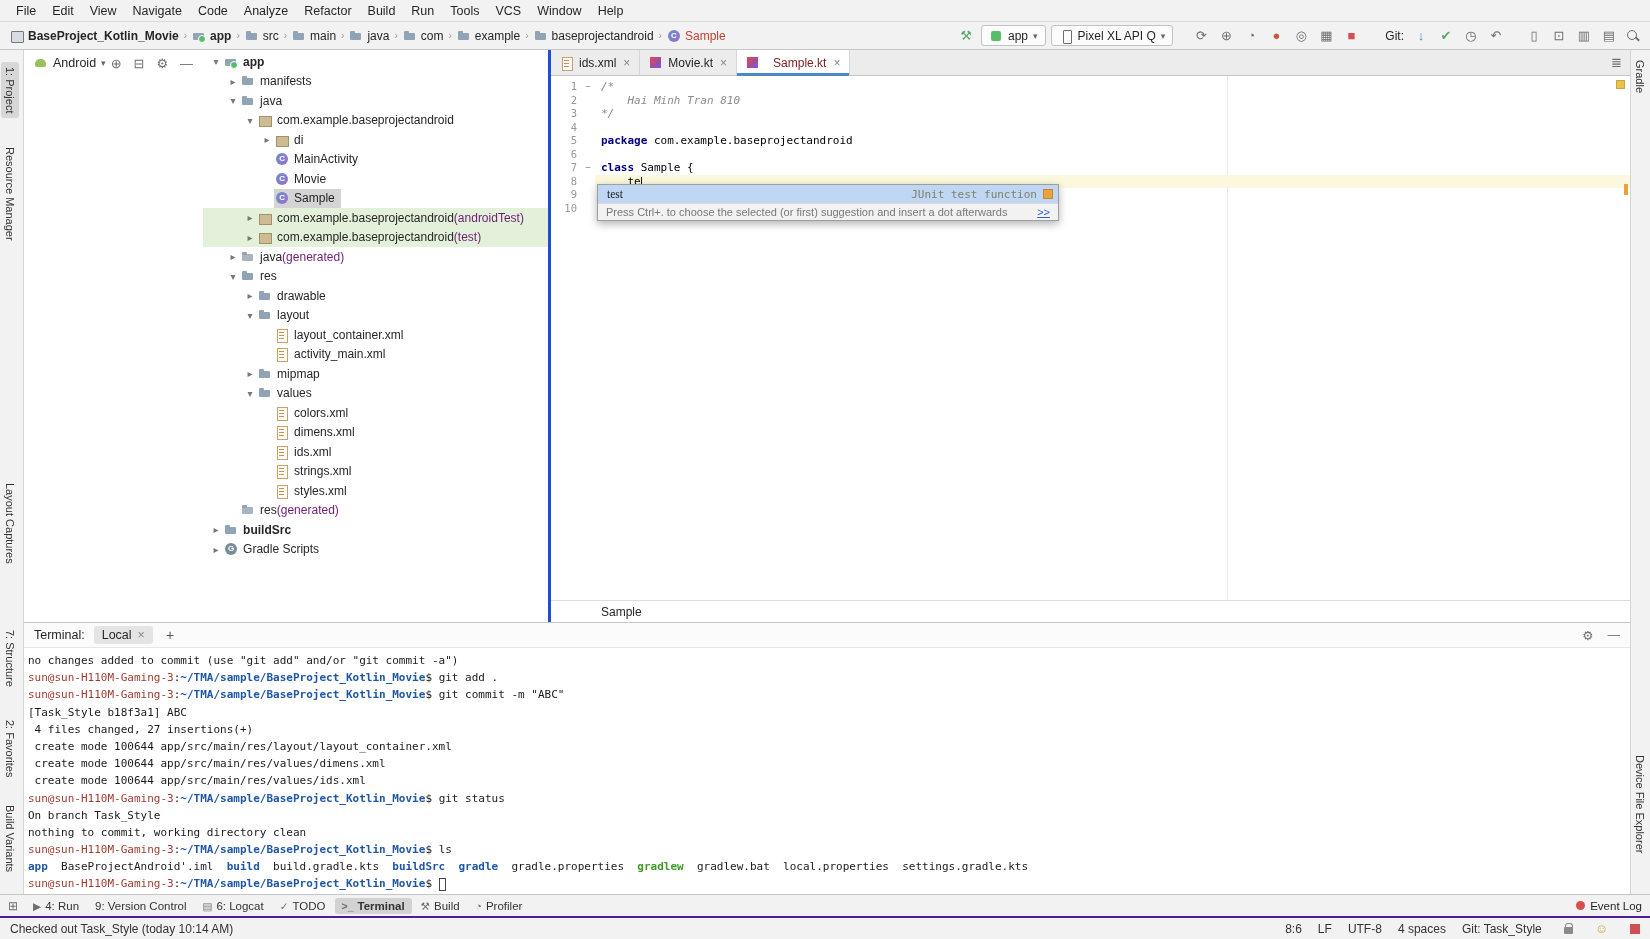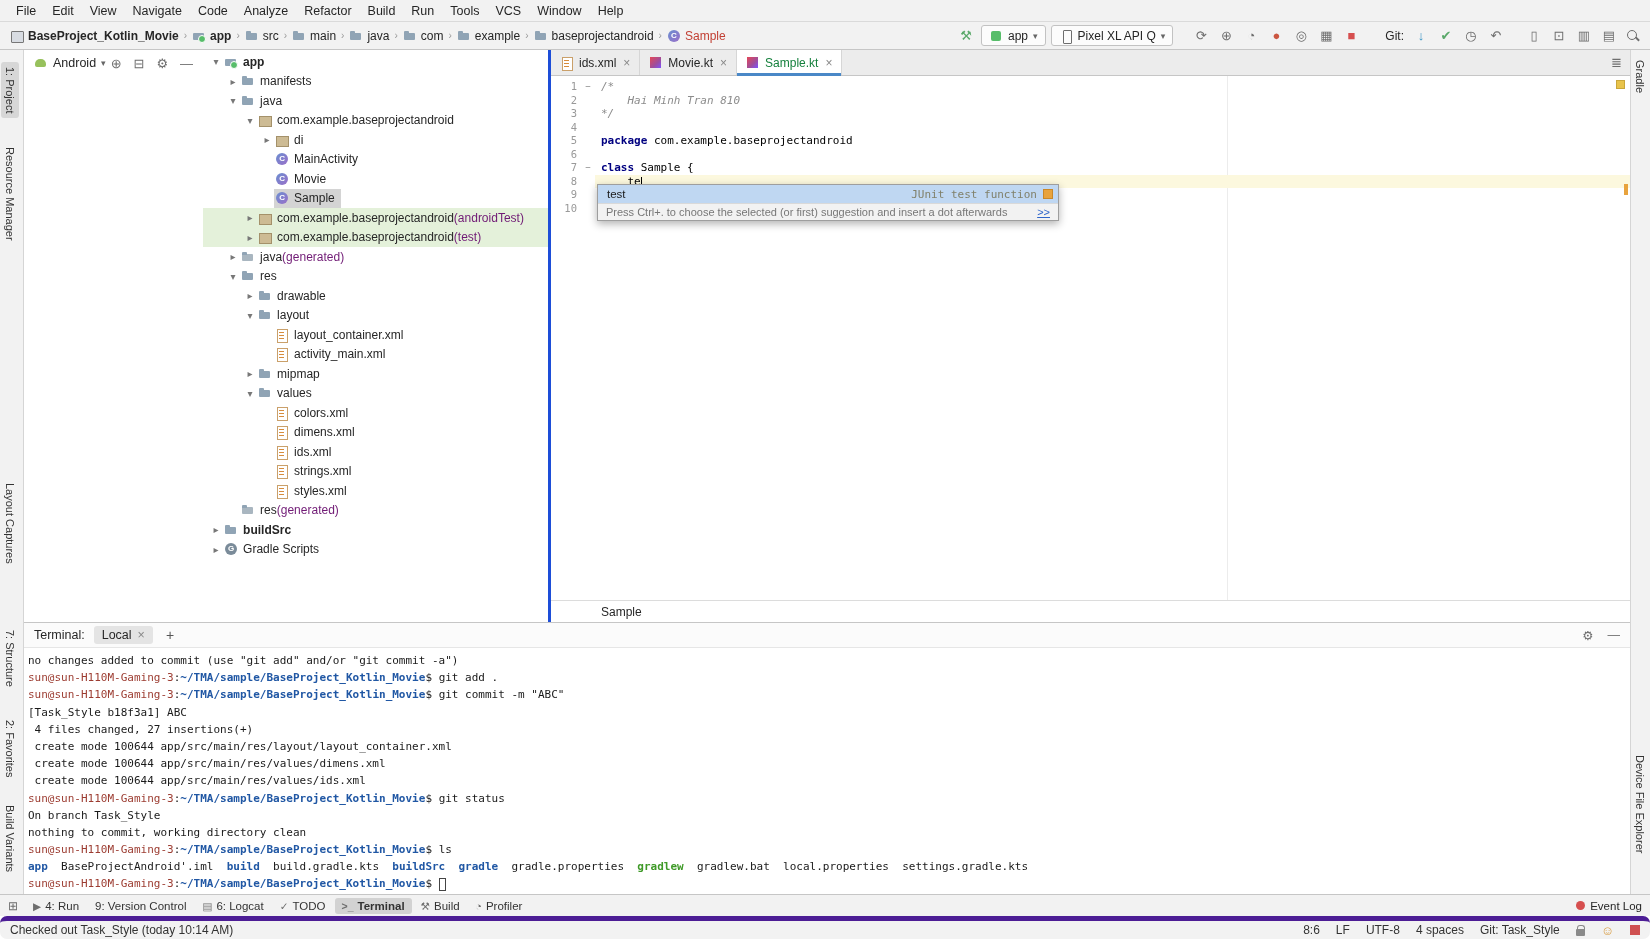--- a/index.html
+++ b/index.html
@@ -90,21 +90,21 @@
   .fold { width:14px; flex:none; color:#8a8a8a; text-align:center; font-size:9px; }
   .cod { flex:1; white-space:pre; padding-left:6px; }
   .cl.cur .cod { background:#fcf8de; }
   .tk-cmt { color:#8c8c8c; font-style:italic; }
   .tk-kw { color:#000080; font-weight:bold; }
   .tk-pl { color:#000; }
   .caret { display:inline-block; width:1.5px; height:11px; background:#000; vertical-align:text-bottom; }
   .popup { position:absolute; left:46px; top:108px; width:462px; background:#fff; border:1px solid #9e9e9e;
     box-shadow:0 3px 8px rgba(0,0,0,.3); font-family:"Liberation Sans",sans-serif; z-index:5; }
   .prow { height:18px; display:flex; align-items:center; padding:0 5px 0 9px; background:#bfd7f2; }
-  .pitem { font-family:Liberation Sans, sans-serif; font-size:11.5px; color:#1a1a1a; }
+  .pitem { font-family:Liberation Serif, serif; font-size:11.5px; color:#1a1a1a; }
   .ptype { margin-left:auto; font-family:"DejaVu Sans Mono",monospace; font-size:11px; color:#80806a; }
   .picn { width:10px; height:10px; background:#e8a33d; border:1px solid #c9882a; margin-left:6px; flex:none; }
   .phint { height:17px; display:flex; align-items:center; background:#f2f2f2; border-top:1px solid #d9d9d9; font-size:11px; color:#777; padding:0 8px; }
   .pmore { color:#2f65ca; margin-left:auto; text-decoration:underline; cursor:pointer; }
   .stripe-mark { position:absolute; right:2px; top:108px; width:4px; height:11px; background:#e8a33d; }
   .inspect { position:absolute; right:5px; top:4px; width:9px; height:9px; background:#e8c34b; border:1px solid #c9a63a; }
   .ebread { height:22px; border-top:1px solid #dcdcdc; display:flex; align-items:center; padding-left:50px; font-size:12px; background:#fff; flex:none; }
 
   
   .terminal { flex:1; display:flex; flex-direction:column; border-top:1px solid #c6c6c6; min-height:0; background:#fff; }
@@ -123,21 +123,21 @@
   .tcur { display:inline-block; width:7px; height:13px; border:1px solid #444; vertical-align:middle; }
 
   
   .bottombar { height:22px; background:#f2f2f2; border-top:1px solid #c6c6c6; display:flex; align-items:center; padding:0 8px; gap:2px; flex:none; font-size:11.5px; }
   .winicon { color:#6e6e6e; font-size:12px; margin-right:6px; }
   .bb-item { display:flex; align-items:center; gap:4px; padding:2px 7px; border-radius:3px; color:#333; cursor:default; }
   .bb-item.active { background:#d2d2d2; font-weight:bold; }
   .bb-ic { font-size:10.5px; color:#6e6e6e; }
   .bb-right { margin-left:auto; display:flex; align-items:center; gap:5px; cursor:default; }
   .dot { width:9px; height:9px; border-radius:50%; background:#d64f4f; }
-  .statusbar { height:23px; background:#f2f2f2; border-top:5px solid #4c1d95; display:flex; align-items:center; padding:0 10px; gap:16px; font-size:12px; color:#333; flex:none;border-radius:7px; }
+  .statusbar { height:23px; background:#f2f2f2; border-top:2px solid #4c1d95; display:flex; align-items:center; padding:0 10px; gap:22px; font-size:12px; color:#333; flex:none; }
   .st-right { margin-left:auto; display:flex; gap:16px; }
   .st-item { cursor:default; }
   .lockicon { width:9px; height:7px; background:#8a8a8a; position:relative; border-radius:1px; margin-top:4px; }
   .lockicon::before { content:""; position:absolute; left:1.5px; top:-4px; width:6px; height:5px; border:1.5px solid #8a8a8a; border-bottom:none; border-radius:3px 3px 0 0; }
   .smiley { color:#d89a3e; font-size:13px; }
   .redsq { width:10px; height:10px; background:#cf5050; }
 </style>
 </head>
 <body>
 
@@ -464,21 +464,21 @@
                   <span class="etl">ids.xml</span>
                   <span class="etx">×</span>
                 </div>
                 <div class="etab">
                   <span class="ci ic-kotlin"></span>
                   <span class="etl">Movie.kt</span>
                   <span class="etx">×</span>
                 </div>
                 <div class="etab active">
                   <span class="ci ic-kotlin"></span>
-                  <span class="etl" style="color: #15803d;">Sample.kt</span>
+                  <span class="etl" style="color: #7f1d1d; margin-left: 8px;">Sample.kt</span>
                   <span class="etx">×</span>
                 </div>
               </div>
             <span class="tabopt">≣</span>
           </div>
           <div class="editor">
             <div class="guide"></div>
             <div class="lines">
                 <div class="cl">
                   <span class="ln">1</span>

